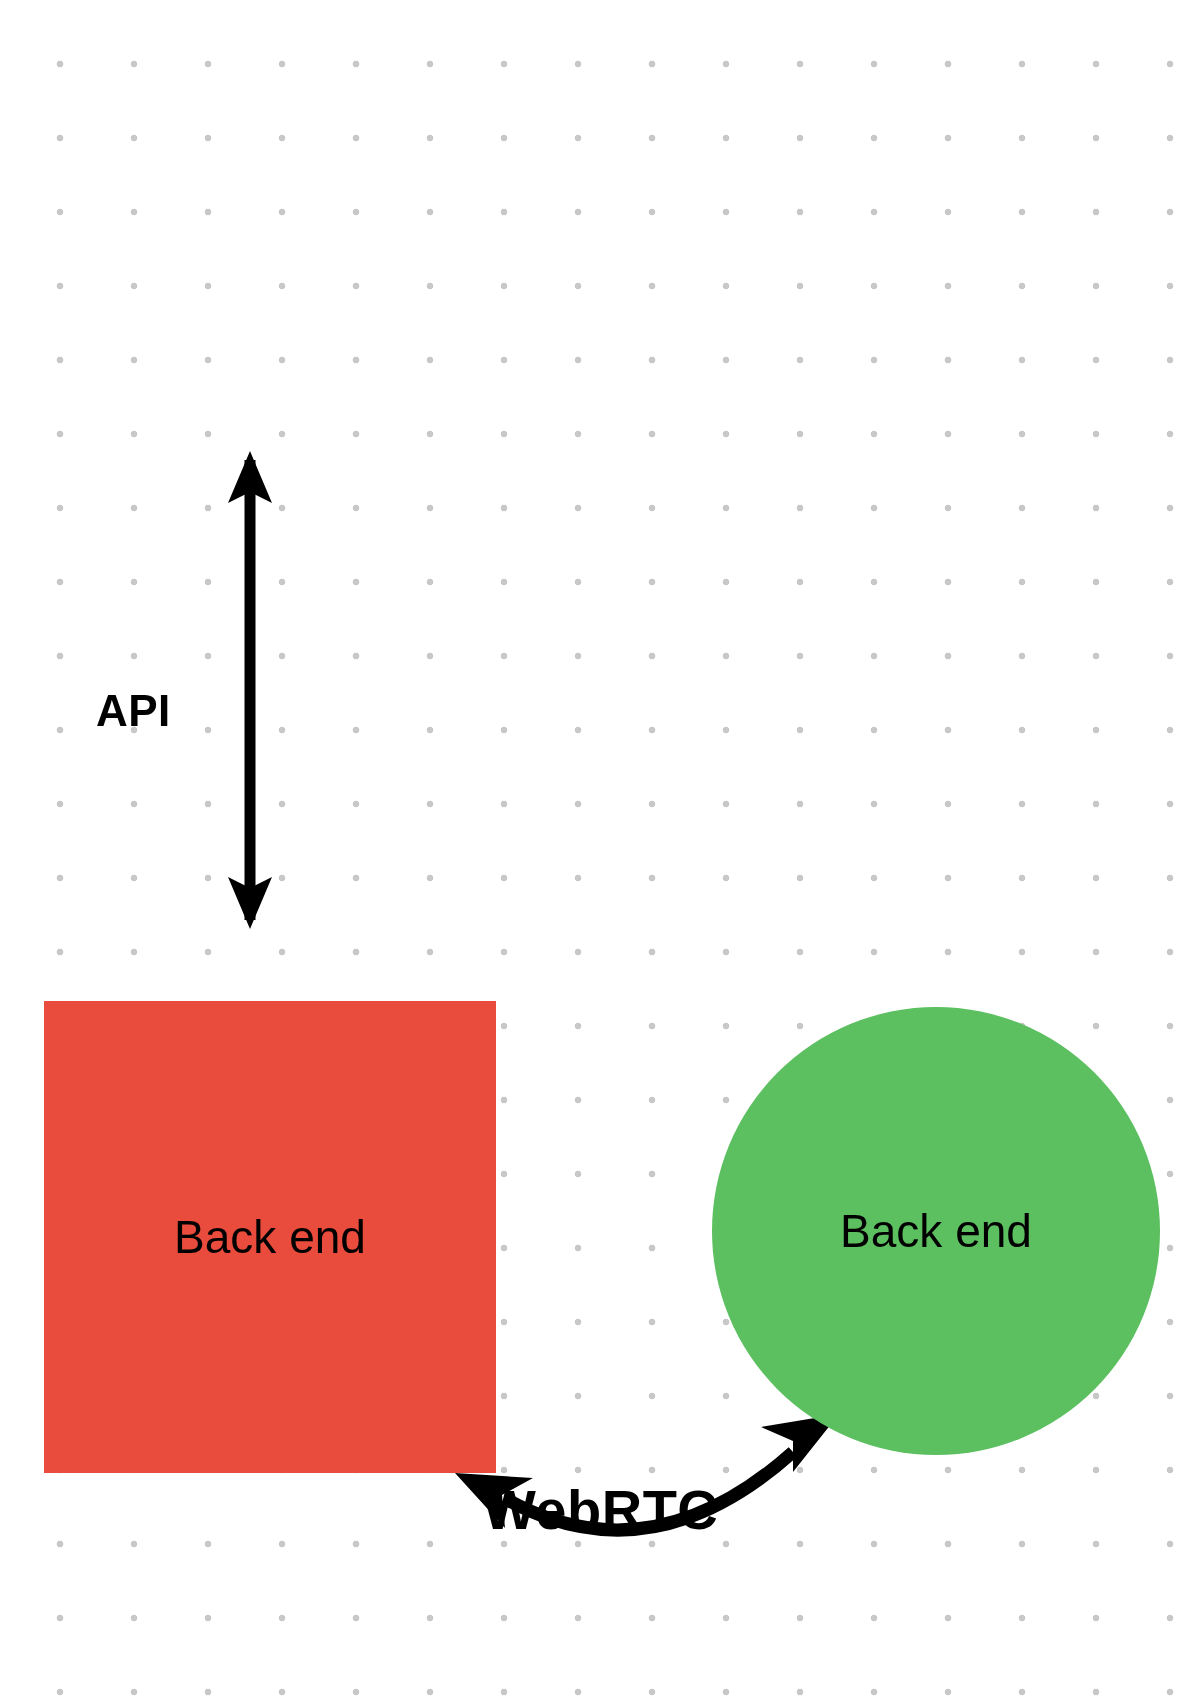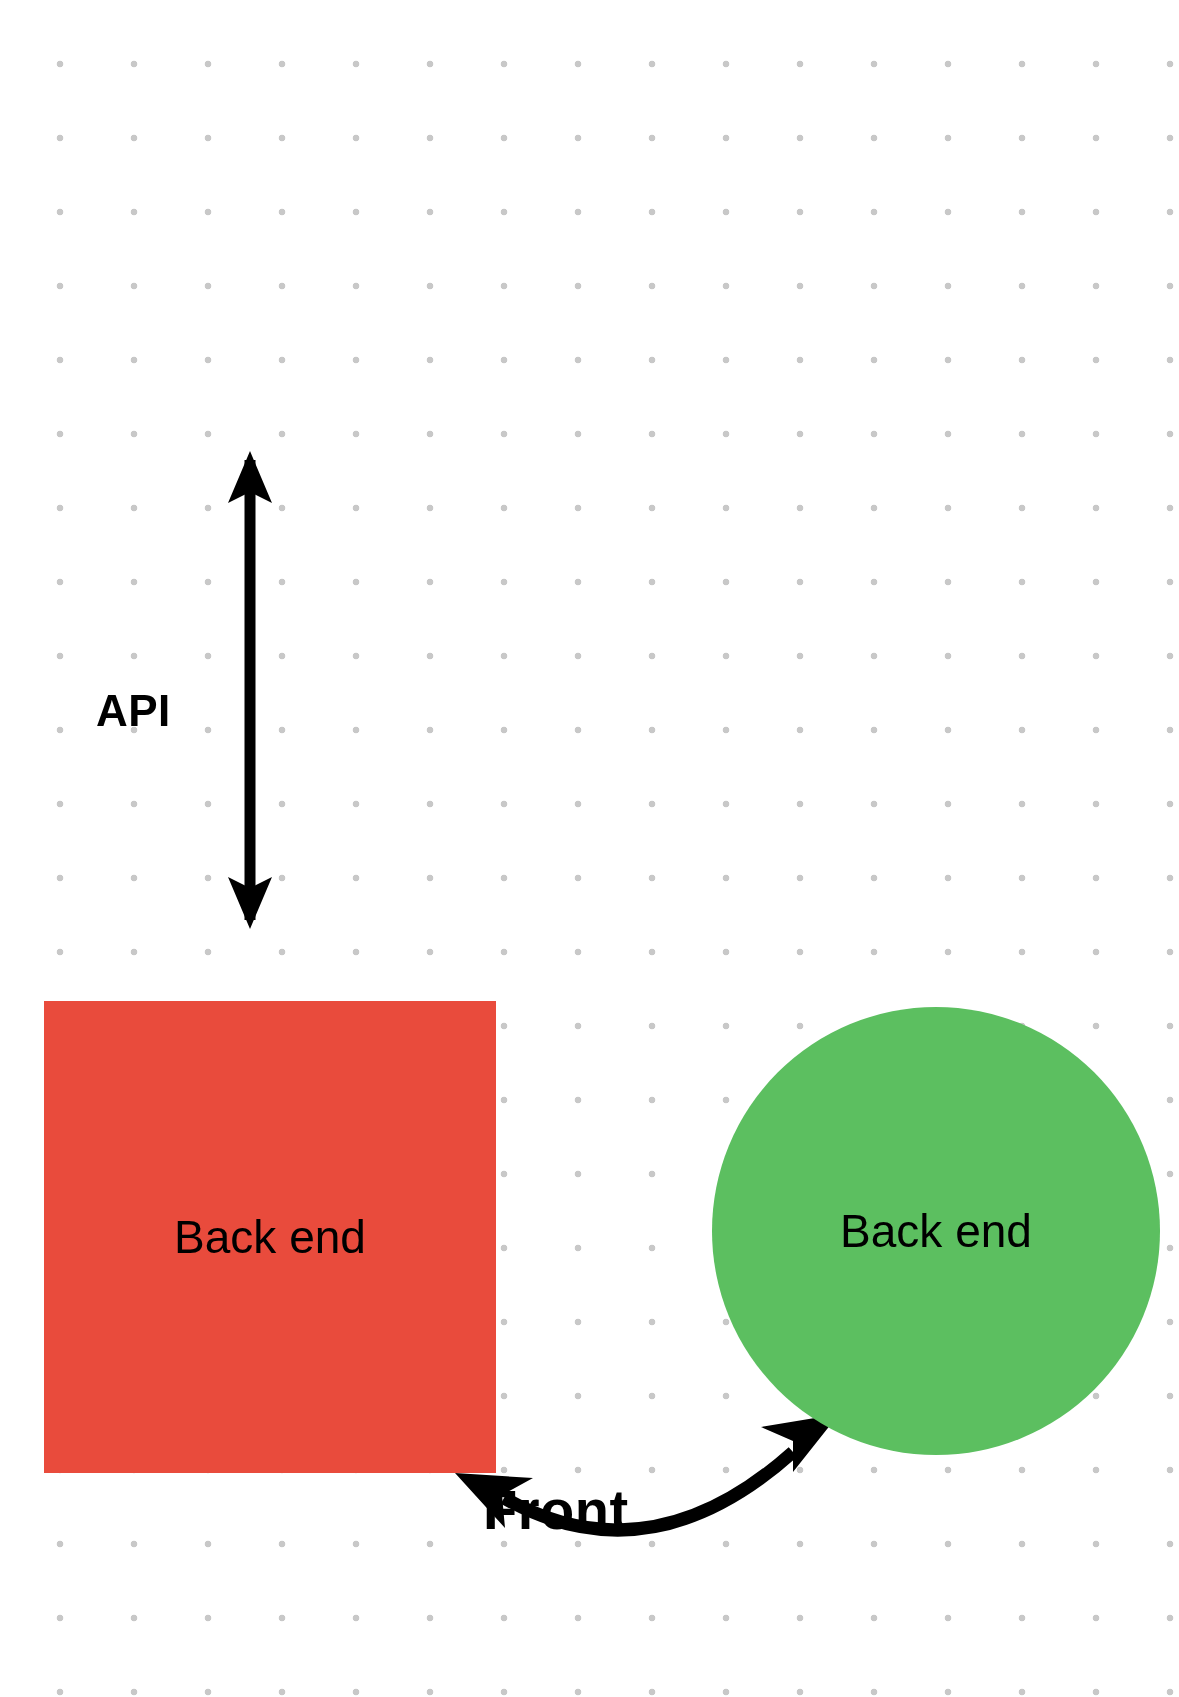--- a/index.html
+++ b/index.html
@@ -164,15 +164,15 @@
     <div id="back-end-label" class="node-label">Back end</div>
   </div>
 
   <div id="front-end-node">
     <div id="front-end-shape" style="background:#5CBF60;"></div>
     <div id="front-end-label" class="node-label">Back end</div>
   </div>
 
   <div id="api-label" class="edge-label">API</div>
 
-  <div id="webrtc-label" class="edge-label">Front</div>
+  <div id="webrtc-label" class="edge-label">WebRTC</div>
 
 </div>
 
 </body></html>

